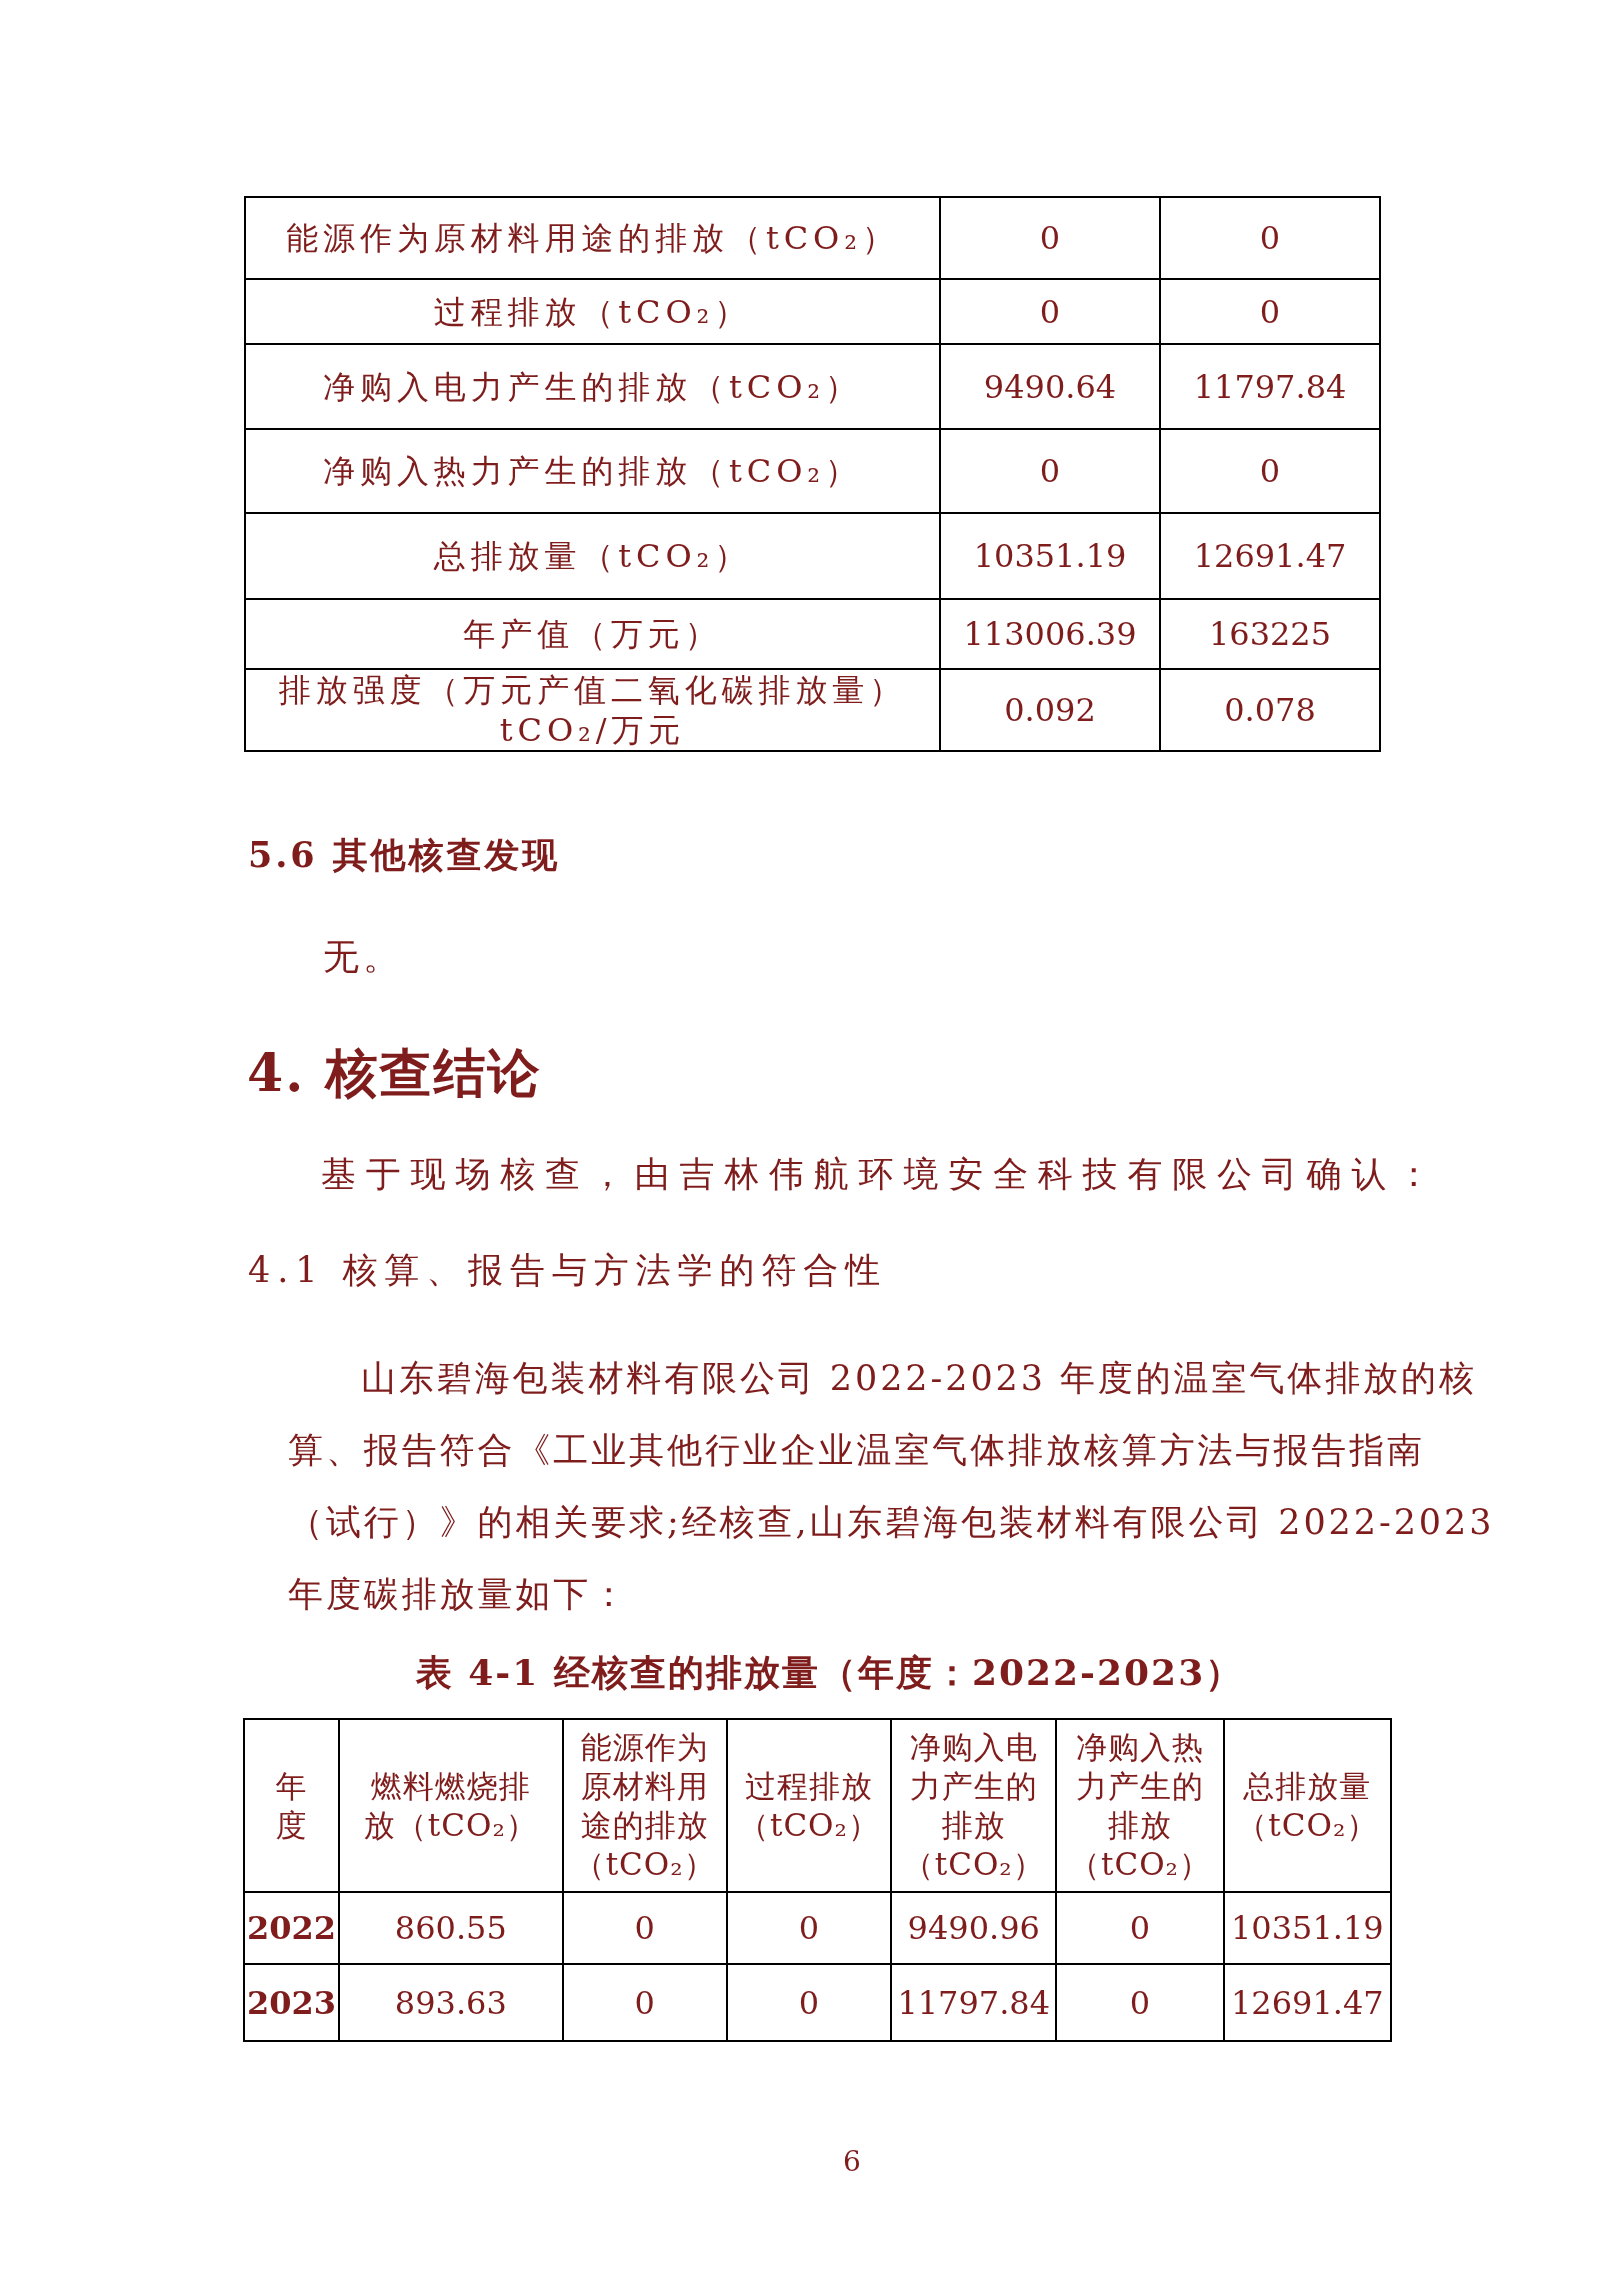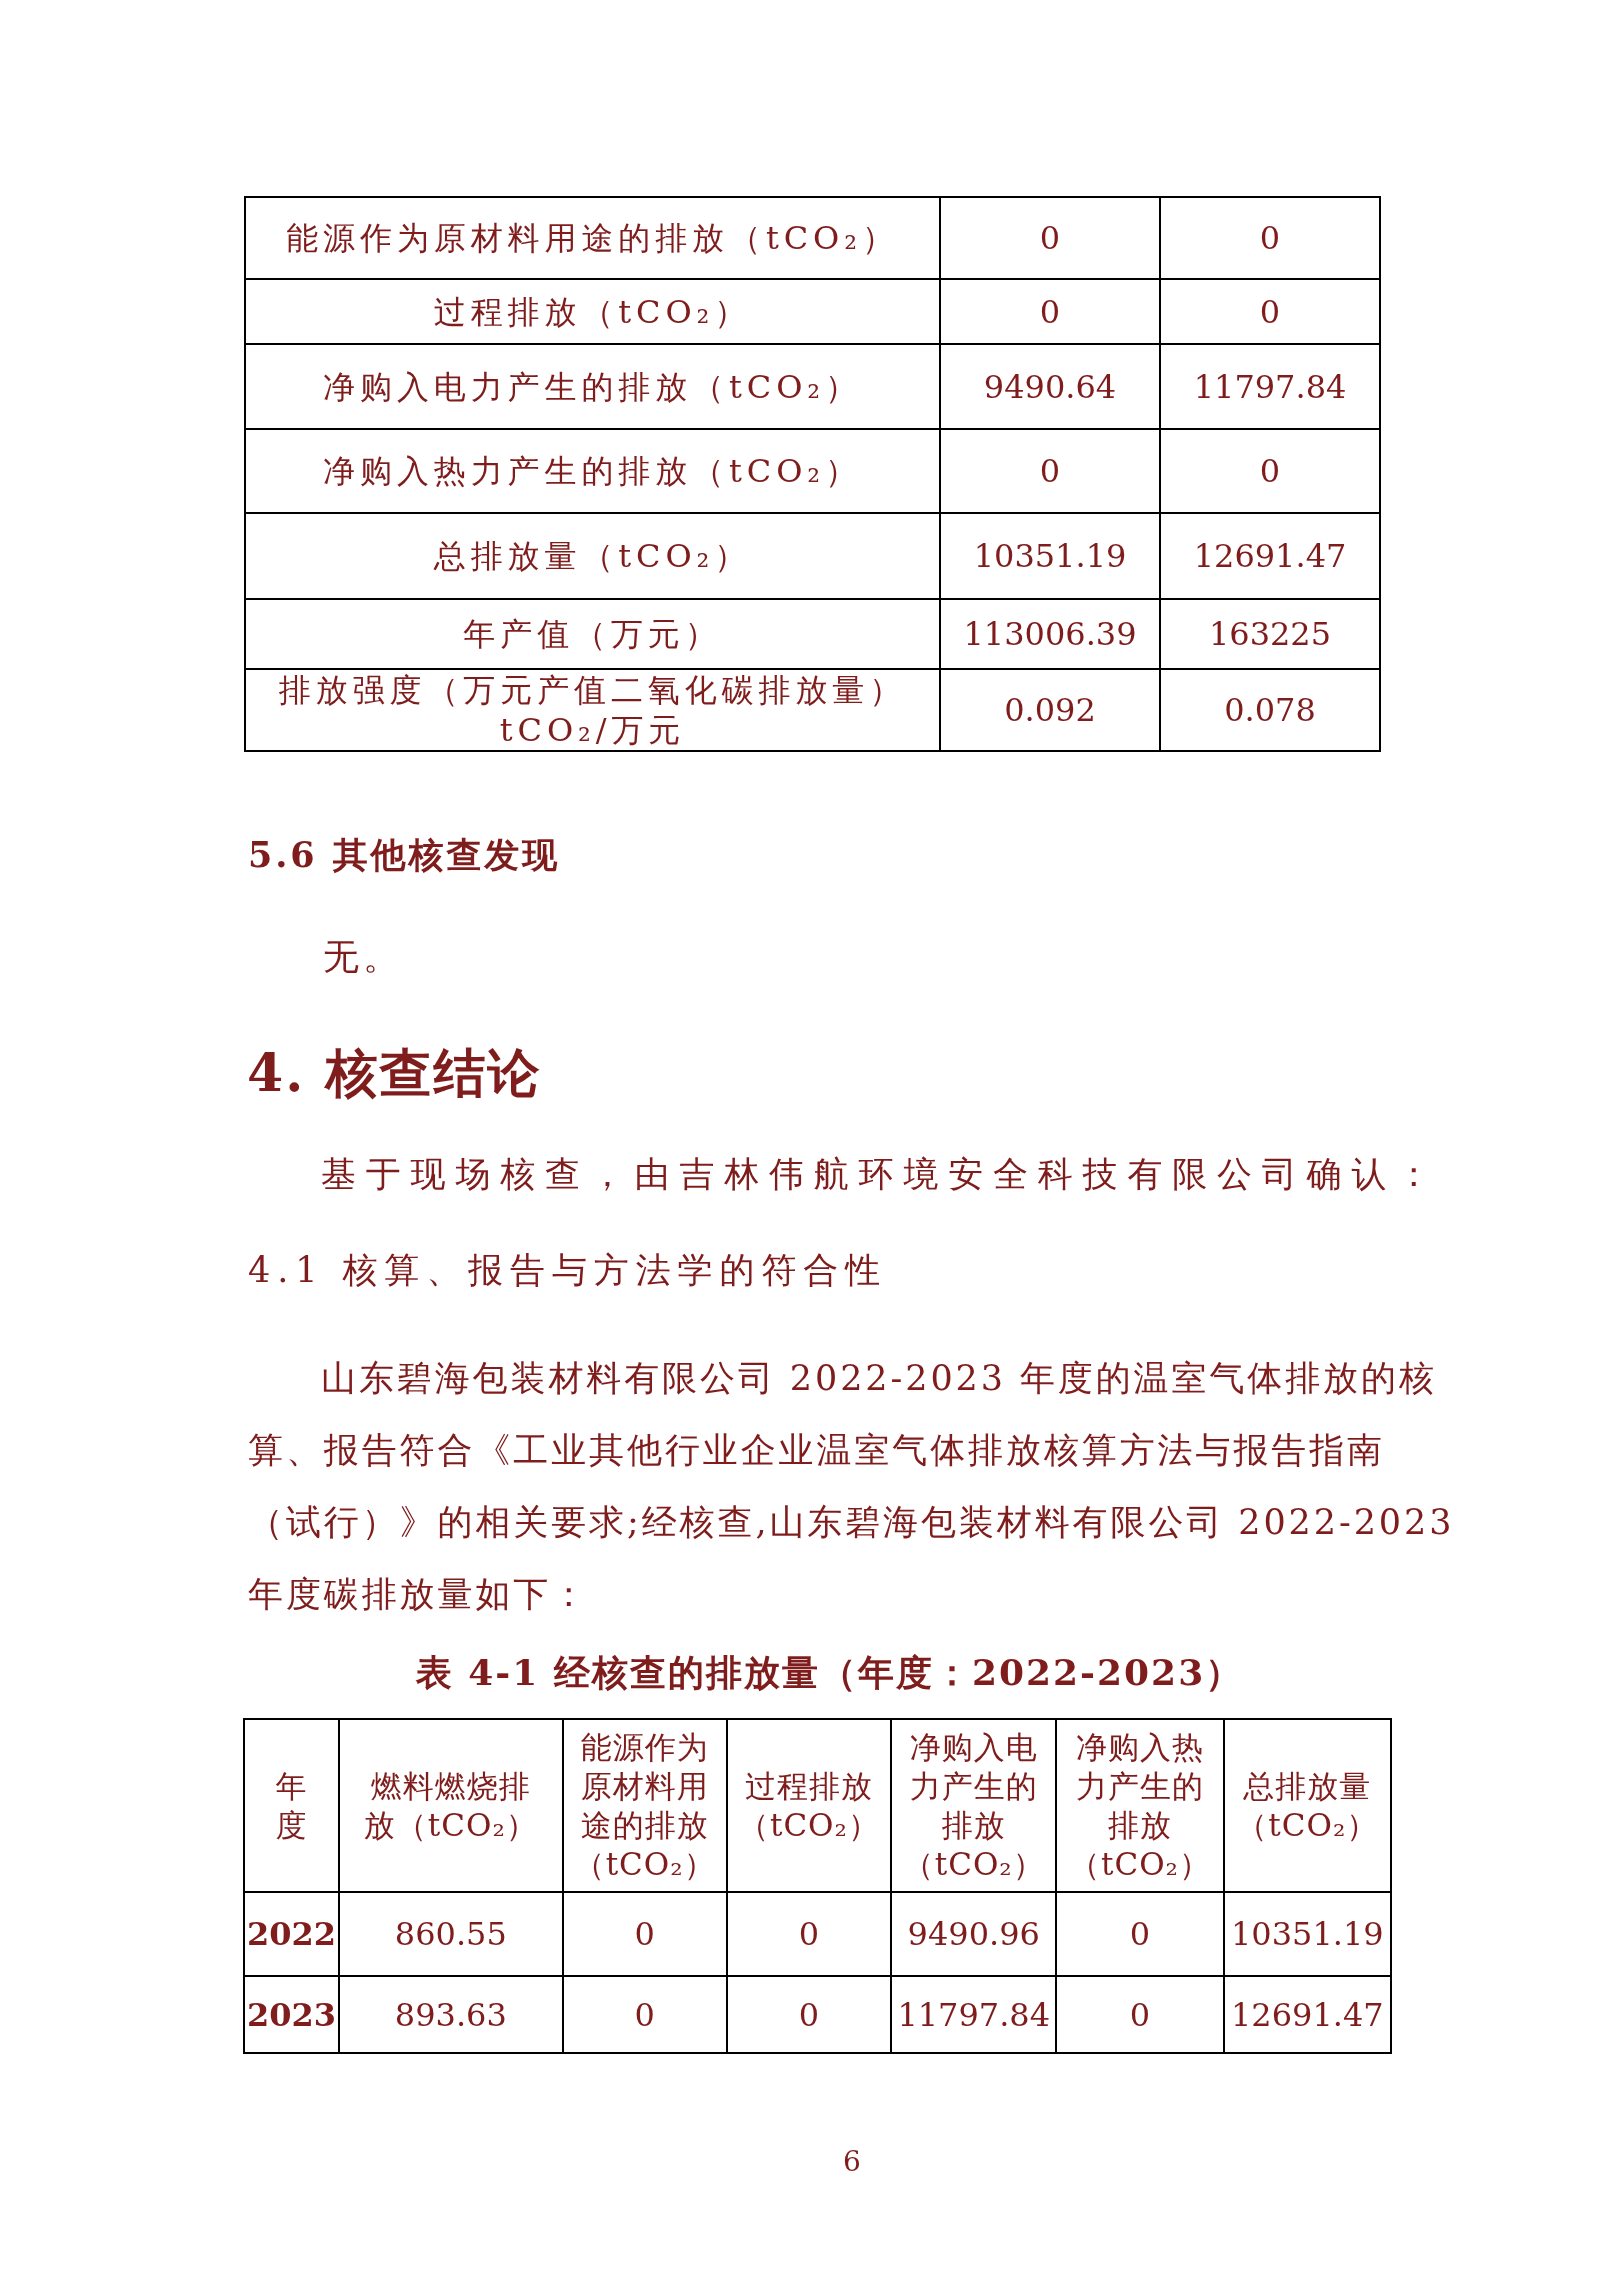--- a/index.html
+++ b/index.html
@@ -19,21 +19,21 @@
   .t1 td.lbl{font-size:32px;letter-spacing:4.9px;line-height:40px;white-space:pre-line;}
   .t1 td.num{font-size:32px;letter-spacing:0;}
 
   
   .h36{position:absolute;left:248px;top:832px;font-size:35px;font-weight:bold;letter-spacing:2.9px;white-space:nowrap;}
   .wu{position:absolute;left:323px;top:933px;font-size:36px;letter-spacing:3.9px;white-space:nowrap;}
   .h4{position:absolute;left:247px;top:1039px;font-size:52px;font-weight:bold;letter-spacing:2px;white-space:nowrap;}
   .p4{position:absolute;left:248px;top:1151px;font-size:35px;letter-spacing:9.8px;white-space:nowrap;text-indent:73px;}
   .h41{position:absolute;left:248px;top:1247px;font-size:35px;font-weight:normal;letter-spacing:6.9px;white-space:nowrap;}
   .p41{position:absolute;left:248px;top:1342px;width:1163px;font-size:35px;}
-  .p41 .line{height:72px;line-height:72px;letter-spacing:2.9px;white-space:nowrap;}
+  .p41 .line{height:72px;line-height:72px;letter-spacing:2.9px;white-space:nowrap;margin-left:40px;}
   .p41 .line.first{text-indent:73px;}
 
   
   .t2title{position:absolute;left:248px;top:1649px;width:1163px;text-align:center;
            font-size:36px;font-weight:bold;letter-spacing:2px;white-space:nowrap;}
 
   
   .t2{left:243px;top:1718px;width:1149px;}
   .t2 td.hd{font-size:31px;line-height:39px;white-space:pre-line;letter-spacing:1px;}
   .t2 td.yr{font-size:32px;font-weight:bold;}
@@ -134,21 +134,21 @@
 力产生的
 排放
 （tCO₂）</td>
         <td class="hd">净购入热
 力产生的
 排放
 （tCO₂）</td>
         <td class="hd">总排放量
 （tCO₂）</td>
       </tr>
-      <tr style="height:84px">
+      <tr style="height:72px">
         <td class="yr">2022</td>
         <td class="num">860.55</td>
         <td class="num">0</td>
         <td class="num">0</td>
         <td class="num">9490.96</td>
         <td class="num">0</td>
         <td class="num">10351.19</td>
       </tr>
       <tr style="height:77px">
         <td class="yr">2023</td>

